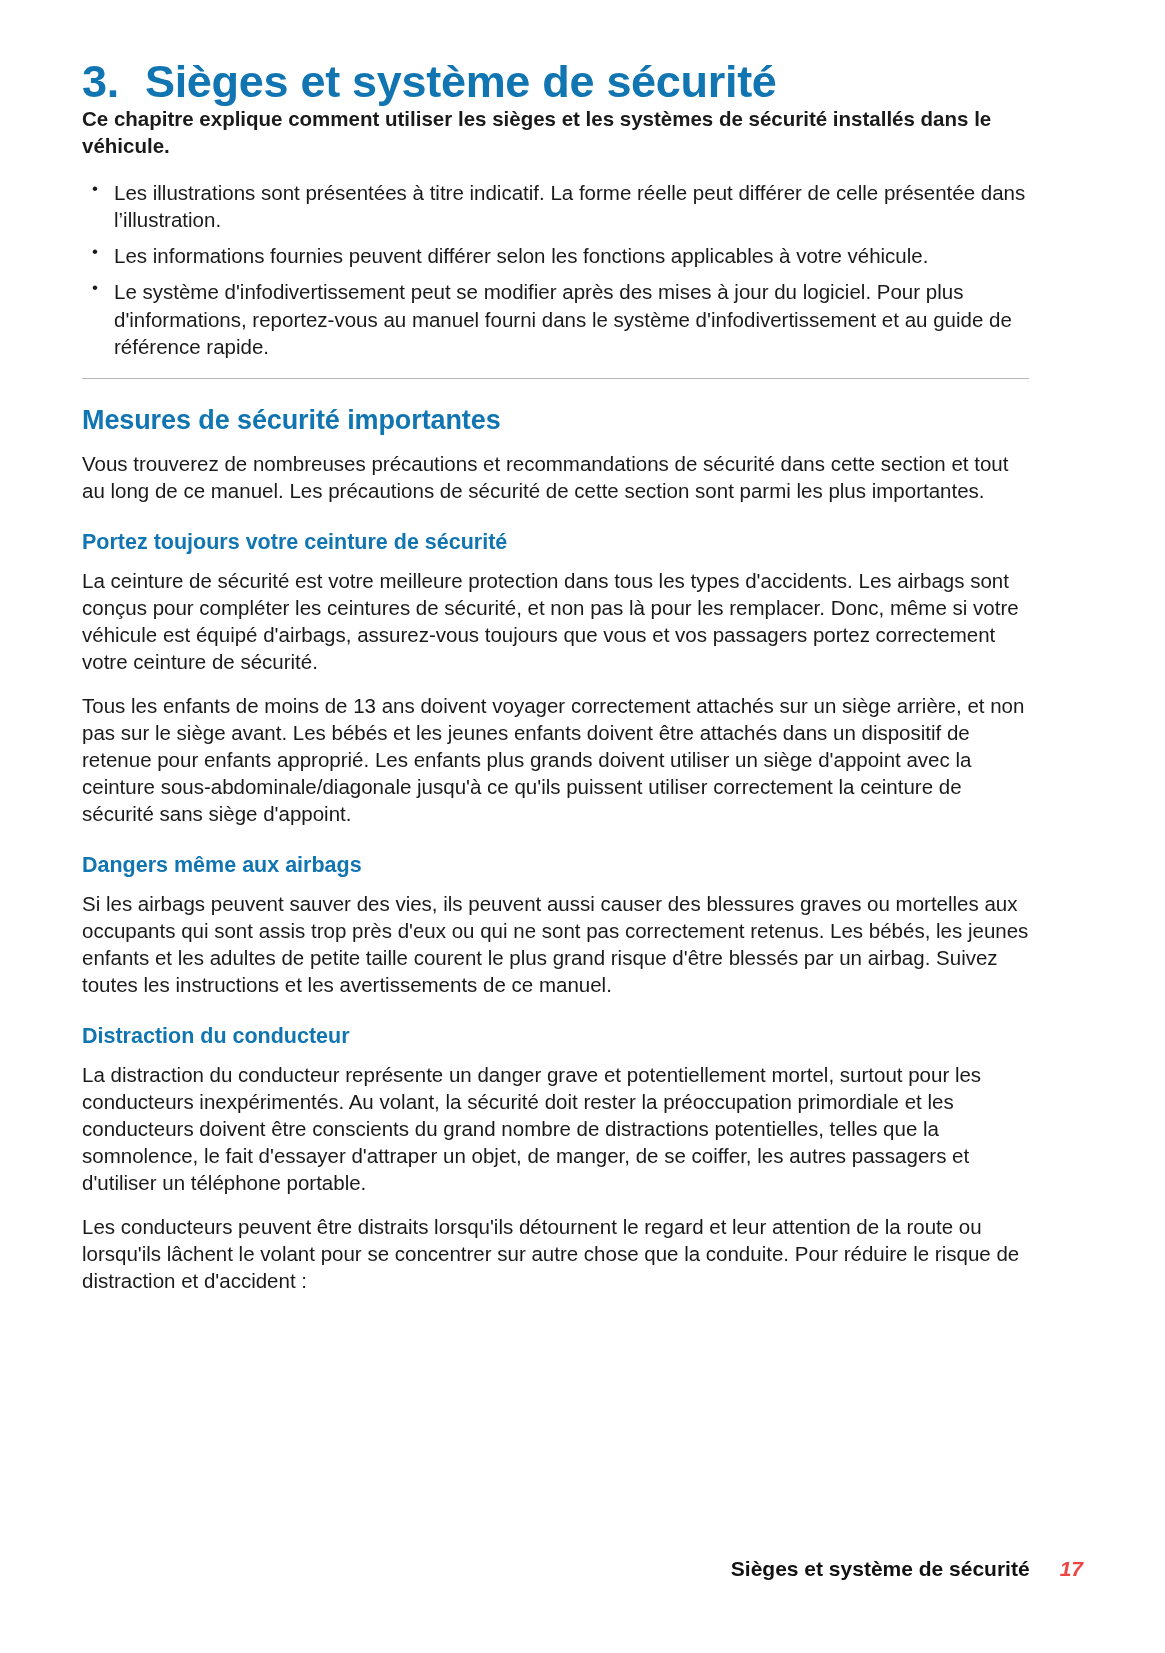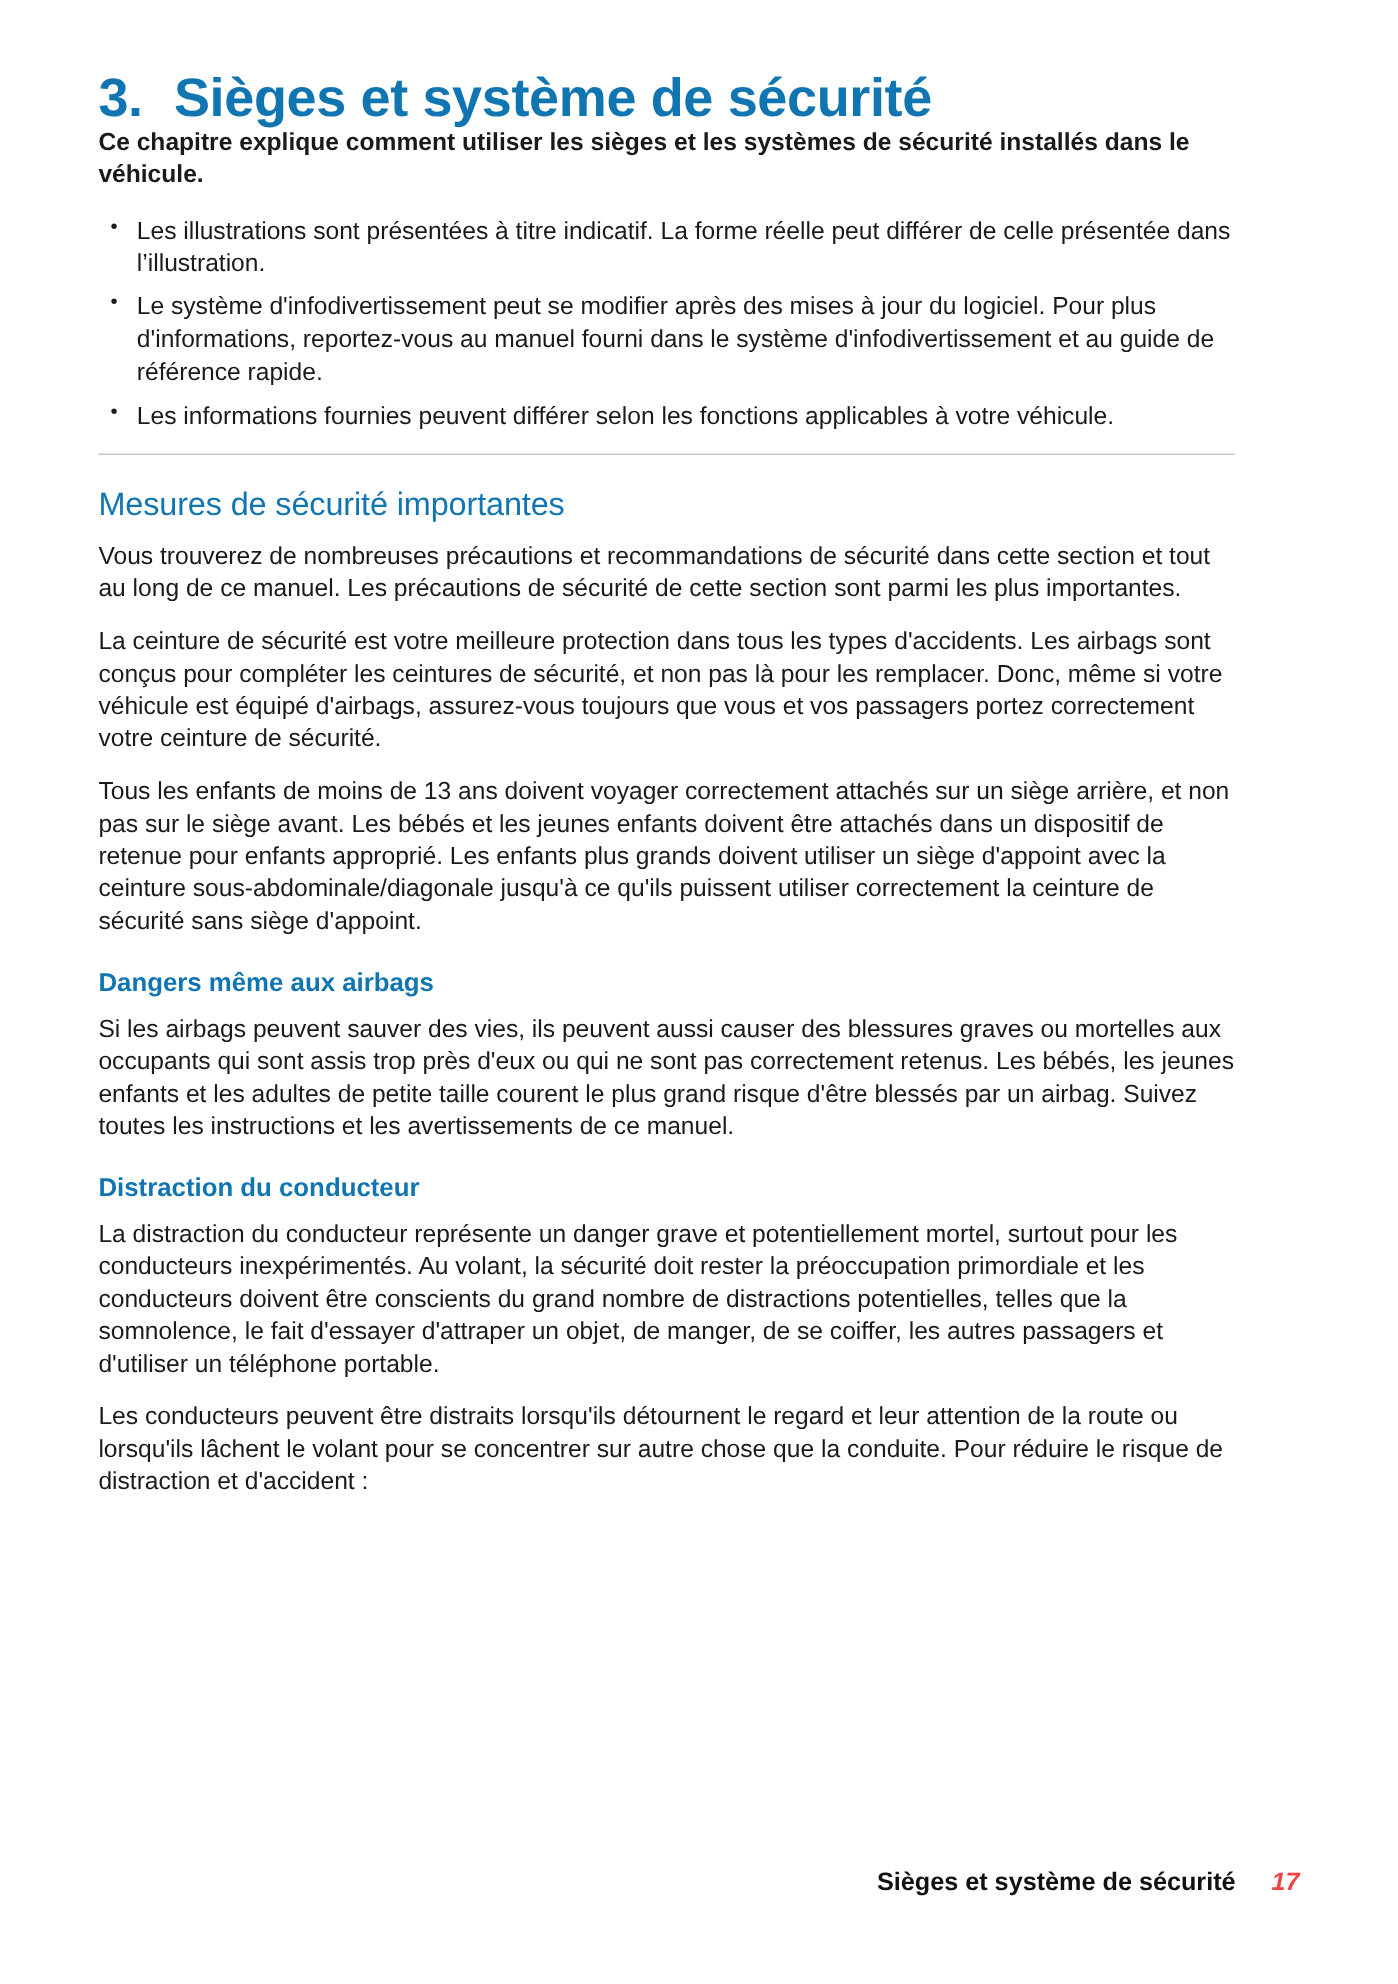--- a/index.html
+++ b/index.html
@@ -105,21 +105,21 @@
   .section-rule {
     height: 1px;
     background: #b9b9b9;
     margin-top: 18px;
   }
 
   
   h2.section-title {
     color: #1175B2;
     font-size: 27px;
-    font-weight: normal;
+    font-weight: bold;
     margin: 0;
     padding-top: 26px;
     line-height: 1.15;
     letter-spacing: -0.1px;
   }
   h2.section-title + p.body-text {
     margin-top: 14px;
   }
 
   
@@ -170,29 +170,30 @@
     <h1 class="chapter-title">
       <span class="chapter-num">3.</span>
       <span>Sièges et système de sécurité</span>
     </h1>
 
     <p class="body-text intro">Ce chapitre explique comment utiliser les sièges et les systèmes de sécurité installés dans le véhicule.</p>
 
     <div class="info-block">
       <ul class="info-list">
         <li>Les illustrations sont présentées à titre indicatif. La forme réelle peut différer de celle présentée dans l’illustration.</li>
+        <li>Les informations fournies peuvent différer selon les fonctions applicables à votre véhicule.</li>
         <li>Le système d'infodivertissement peut se modifier après des mises à jour du logiciel. Pour plus d'informations, reportez-vous au manuel fourni dans le système d'infodivertissement et au guide de référence rapide.</li>
-        <li>Les informations fournies peuvent différer selon les fonctions applicables à votre véhicule.</li>
       </ul>
       <div class="section-rule"></div>
     </div>
 
     <h2 class="section-title">Mesures de sécurité importantes</h2>
     <p class="body-text">Vous trouverez de nombreuses précautions et recommandations de sécurité dans cette section et tout au long de ce manuel. Les précautions de sécurité de cette section sont parmi les plus importantes.</p>
 
+    <h3 class="subsection-title">Portez toujours votre ceinture de sécurité</h3>
     <p class="body-text">La ceinture de sécurité est votre meilleure protection dans tous les types d'accidents. Les airbags sont conçus pour compléter les ceintures de sécurité, et non pas là pour les remplacer. Donc, même si votre véhicule est équipé d'airbags, assurez-vous toujours que vous et vos passagers portez correctement votre ceinture de sécurité.</p>
 
     <p class="body-text">Tous les enfants de moins de 13 ans doivent voyager correctement attachés sur un siège arrière, et non pas sur le siège avant. Les bébés et les jeunes enfants doivent être attachés dans un dispositif de retenue pour enfants approprié. Les enfants plus grands doivent utiliser un siège d'appoint avec la ceinture sous-abdominale/diagonale jusqu'à ce qu'ils puissent utiliser correctement la ceinture de sécurité sans siège d'appoint.</p>
 
     <h3 class="subsection-title">Dangers même aux airbags</h3>
     <p class="body-text">Si les airbags peuvent sauver des vies, ils peuvent aussi causer des blessures graves ou mortelles aux occupants qui sont assis trop près d'eux ou qui ne sont pas correctement retenus. Les bébés, les jeunes enfants et les adultes de petite taille courent le plus grand risque d'être blessés par un airbag. Suivez toutes les instructions et les avertissements de ce manuel.</p>
 
     <h3 class="subsection-title">Distraction du conducteur</h3>
     <p class="body-text">La distraction du conducteur représente un danger grave et potentiellement mortel, surtout pour les conducteurs inexpérimentés. Au volant, la sécurité doit rester la préoccupation primordiale et les conducteurs doivent être conscients du grand nombre de distractions potentielles, telles que la somnolence, le fait d'essayer d'attraper un objet, de manger, de se coiffer, les autres passagers et d'utiliser un téléphone portable.</p>
     <p class="body-text">Les conducteurs peuvent être distraits lorsqu'ils détournent le regard et leur attention de la route ou lorsqu'ils lâchent le volant pour se concentrer sur autre chose que la conduite. Pour réduire le risque de distraction et d'accident :</p>

